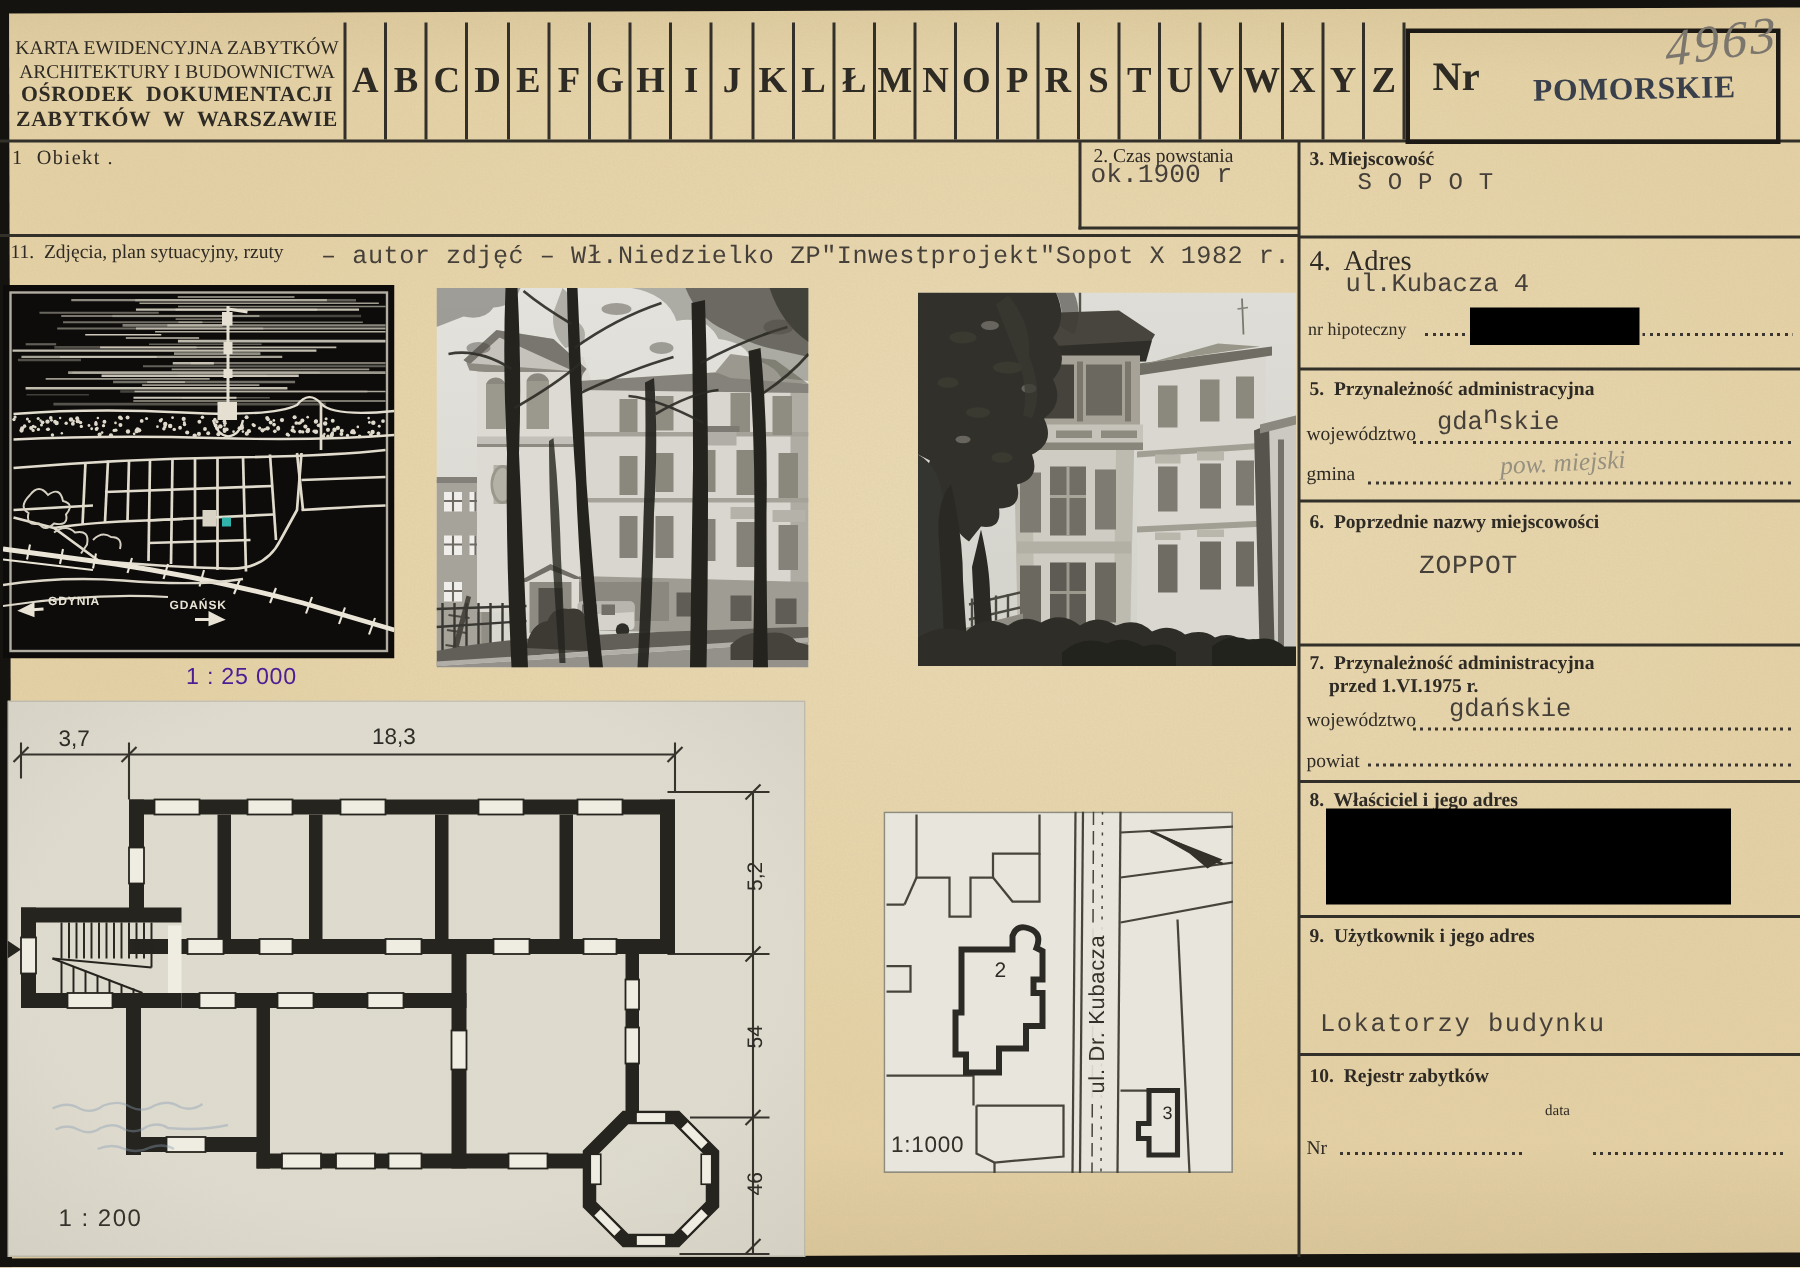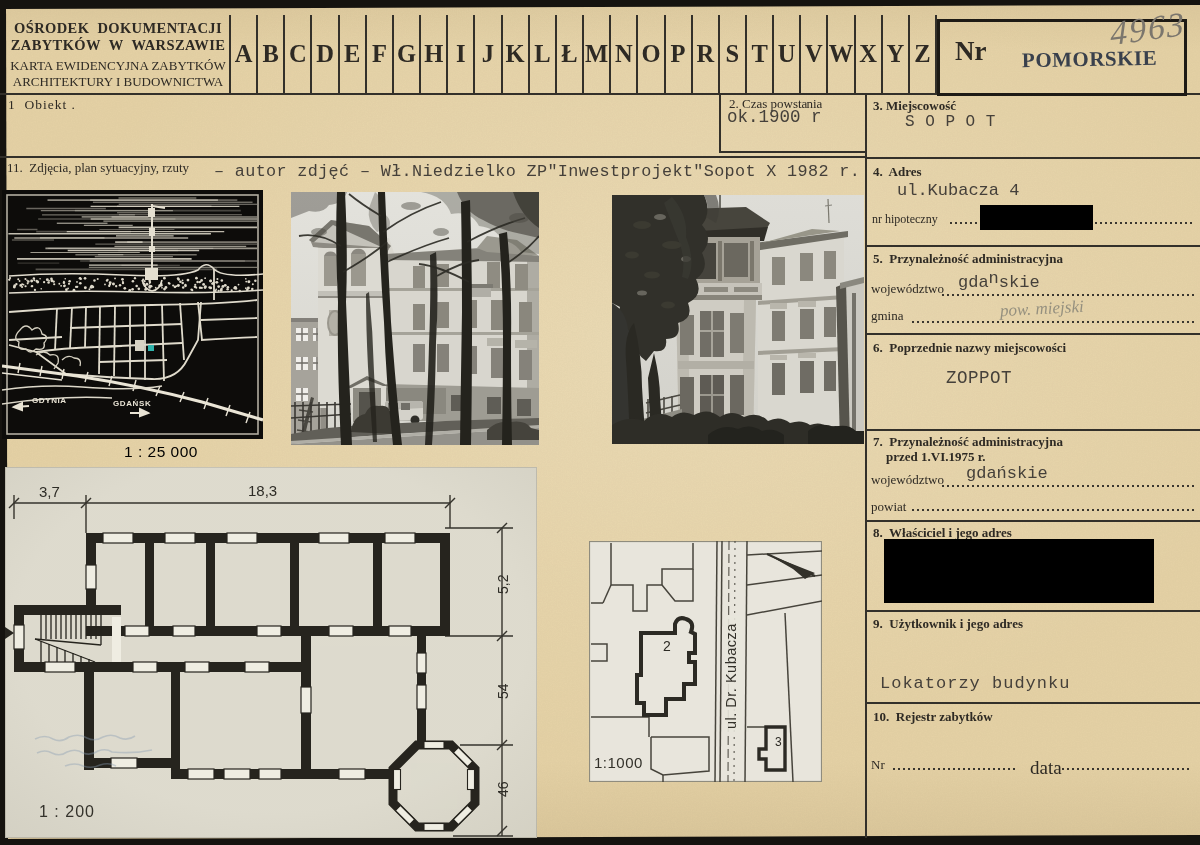--- a/index.html
+++ b/index.html
@@ -28,22 +28,22 @@
     <rect width="1200" height="845" filter="url(#gr)"></rect>
   </svg>
 
   <svg class="abs" style="left:0;top:0;" width="1200" height="845">
     <polygon points="0,0 1200,0 1200,5 0,9" fill="#15130f"></polygon>
     <polygon points="0,0 6,0 8,845 0,845" fill="#15130f"></polygon>
     <polygon points="0,845 1200,845 1200,835 0,839" fill="#15130f"></polygon>
   </svg>
 
   <div class="abs" style="left:8px;top:20px;width:220px;text-align:center;white-space:nowrap;">
+    <div style="font-size:13px;letter-spacing:0px;line-height:15.5px;margin-top:4px;">KARTA EWIDENCYJNA ZABYTKÓW<br>ARCHITEKTURY I BUDOWNICTWA</div>
     <div style="font-size:14.5px;font-weight:bold;letter-spacing:0.4px;line-height:17px;">OŚRODEK&nbsp; DOKUMENTACJI<br>ZABYTKÓW&nbsp; W&nbsp; WARSZAWIE</div>
-    <div style="font-size:13px;letter-spacing:0px;line-height:15.5px;margin-top:4px;">KARTA EWIDENCYJNA ZABYTKÓW<br>ARCHITEKTURY I BUDOWNICTWA</div>
   </div>
 
   <div class="abs" style="left:229px;top:15px;width:706px;height:78px;border-right:2px solid #33302a;">
     <div id="alpha" style="display:flex;height:100%;">
         <div style="flex: 1 1 0%; border-left: 2px solid rgb(51, 48, 42); display: flex; align-items: center; justify-content: center; font-family: &quot;Liberation Serif&quot;, serif; font-weight: bold; font-size: 24.5px; color: rgb(46, 42, 36);">A</div>
         <div style="flex: 1 1 0%; border-left: 2px solid rgb(51, 48, 42); display: flex; align-items: center; justify-content: center; font-family: &quot;Liberation Serif&quot;, serif; font-weight: bold; font-size: 24.5px; color: rgb(46, 42, 36);">B</div>
         <div style="flex: 1 1 0%; border-left: 2px solid rgb(51, 48, 42); display: flex; align-items: center; justify-content: center; font-family: &quot;Liberation Serif&quot;, serif; font-weight: bold; font-size: 24.5px; color: rgb(46, 42, 36);">C</div>
         <div style="flex: 1 1 0%; border-left: 2px solid rgb(51, 48, 42); display: flex; align-items: center; justify-content: center; font-family: &quot;Liberation Serif&quot;, serif; font-weight: bold; font-size: 24.5px; color: rgb(46, 42, 36);">D</div>
         <div style="flex: 1 1 0%; border-left: 2px solid rgb(51, 48, 42); display: flex; align-items: center; justify-content: center; font-family: &quot;Liberation Serif&quot;, serif; font-weight: bold; font-size: 24.5px; color: rgb(46, 42, 36);">E</div>
         <div style="flex: 1 1 0%; border-left: 2px solid rgb(51, 48, 42); display: flex; align-items: center; justify-content: center; font-family: &quot;Liberation Serif&quot;, serif; font-weight: bold; font-size: 24.5px; color: rgb(46, 42, 36);">F</div>
@@ -97,21 +97,21 @@
 
   <div class="abs typ" style="left:905px;top:113px;font-size:16px;letter-spacing:0.5px;">S O P O T</div>
 
   <div class="ln" style="left:0;top:156px;width:866px;height:2px;"></div>
   <div class="ln" style="left:866px;top:157px;width:334px;height:2px;"></div>
 
   <div class="abs lbl" style="left:7px;top:160px;font-size:13px;">11.&nbsp; Zdjęcia, plan sytuacyjny, rzuty</div>
 
   <div class="abs typ" style="left:214px;top:162px;font-size:16.8px;letter-spacing:0.35px;">– autor zdjęć – Wł.Niedzielko ZP"Inwestprojekt"Sopot X 1982 r.</div>
 
-  <div class="abs lbl" style="left:873px;top:164px;font-size:13px;font-weight:bold;">4.&nbsp; Adres</div>
+  <div class="abs lbl" style="left:873px;top:164px;font-size:19px;font-weight:normal;">4.&nbsp; Adres</div>
 
   <div class="abs typ" style="left:897px;top:181px;font-size:17px;">ul.Kubacza 4</div>
 
   <div class="abs lbl" style="left:872px;top:212px;font-size:12px;text-align:right;">nr hipoteczn<span style="letter-spacing:2px">y</span></div>
   <div class="dot" style="left:950px;top:222px;width:30px;"></div>
 
   <div class="abs" style="left:980px;top:205px;width:113px;height:25px;background:#000;"></div>
   <div class="dot" style="left:1095px;top:222px;width:100px;"></div>
 
   <div class="ln" style="left:866px;top:245px;width:334px;height:2px;"></div>
@@ -155,21 +155,21 @@
 
   <div class="abs typ" style="left:880px;top:674px;font-size:17px;letter-spacing:1px;">Lokatorzy budynku</div>
 
   <div class="ln" style="left:866px;top:702px;width:334px;height:2px;"></div>
 
   <div class="abs lbl" style="left:873px;top:709px;font-size:13px;font-weight:bold;">10.&nbsp; Rejestr zabytków</div>
 
   <div class="abs lbl" style="left:871px;top:757px;font-size:13px;">Nr</div>
   <div class="dot" style="left:893px;top:768px;width:125px;"></div>
 
-  <div class="abs lbl" style="left:1030px;top:757px;font-size:19px;">data</div>
+  <div class="abs lbl" style="left:1030px;top:735px;font-size:10px;">data</div>
   <div class="dot" style="left:1062px;top:768px;width:128px;"></div>
 
   <div class="abs" style="left:2px;top:190px;width:261px;height:249px;">
   <svg width="261" height="249" viewBox="0 0 261 249" xmlns="http://www.w3.org/2000/svg">
     <rect x="0" y="0" width="261" height="249" fill="#0d0c0a"></rect>
 
     <rect x="5" y="5" width="251" height="239" fill="none" stroke="#cfcabb" stroke-width="1.6" opacity="0.85"></rect>
 
     <g id="streaks" stroke="#d8d3c4">
           <line x1="116.49174204025964" y1="8" x2="194.33919311330618" y2="8" stroke-width="1.0894958311177305" opacity="0.7605594633196291"></line>
@@ -470,21 +470,21 @@
 
     <g stroke="#e8e3d4" stroke-width="2" fill="#e8e3d4">
       <path d="M12 217 L27 216"></path>
           <path d="M12 217 L20 213 L20 220 Z"></path>
       <path d="M128 223 L146 223"></path>
           <path d="M146 223 L138 219 L138 226 Z"></path>
     </g>
   </svg>
   </div>
 
-  <div class="abs" style="left:124px;top:443px;font-size:15.5px;color:#000000;font-family:'Liberation Sans',sans-serif;letter-spacing:0.5px;">1 : 25 000</div>
+  <div class="abs" style="left:124px;top:443px;font-size:15.5px;color:#4c1d95;font-family:'Liberation Sans',sans-serif;letter-spacing:0.5px;">1 : 25 000</div>
 
   <div class="abs" style="left:291px;top:192px;width:248px;height:253px;">
   <svg width="248" height="253" viewBox="0 0 248 253" xmlns="http://www.w3.org/2000/svg">
     <defs>
       <linearGradient id="p1sky" x1="0" y1="0" x2="0" y2="1">
         <stop offset="0" stop-color="#e3e2dc"></stop>
             <stop offset="1" stop-color="#d6d5ce"></stop>
       </linearGradient>
     </defs>
     <rect width="248" height="253" fill="url(#p1sky)"></rect>

